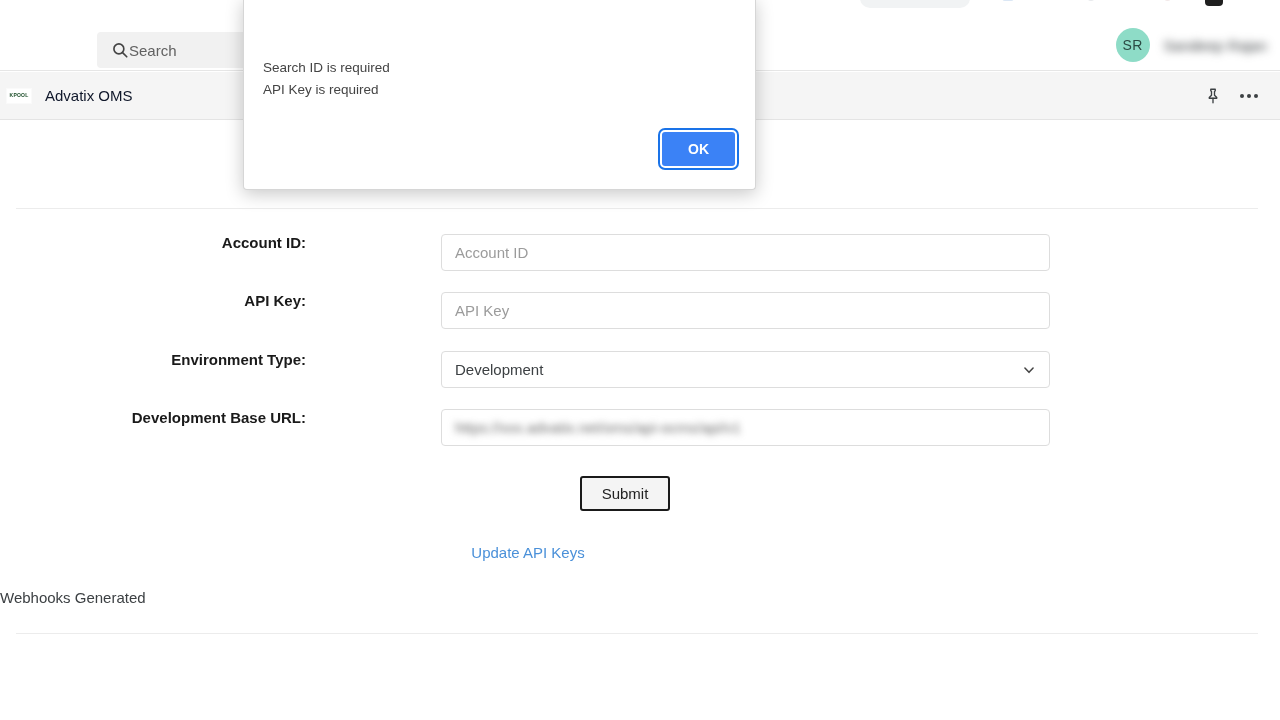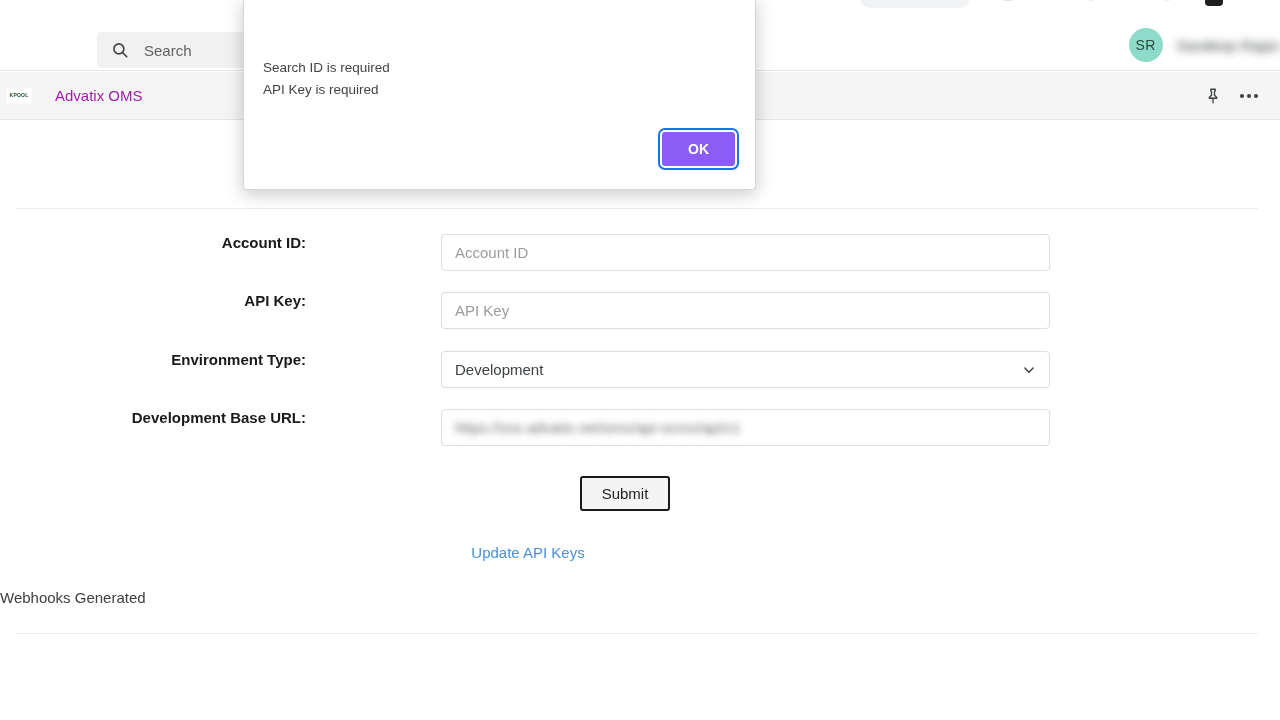--- a/index.html
+++ b/index.html
@@ -46,25 +46,25 @@
   .search-box {
     position: absolute; left: 97px; top: 24px;
     width: 340px; height: 36px;
     background: #f1f1f1;
     border-radius: 4px;
     display: flex; align-items: center;
     padding-left: 14px;
   }
   .search-icon { width: 18px; height: 18px; flex: 0 0 auto; color: #444; }
   .search-placeholder {
-    margin-left: 15px; font-size: 15px; color: #616161;
+    font-size: 15px; color: #616161;
     font-family: "Liberation Sans", sans-serif;
   }
   .user-area {
-    position: absolute; right: 0; top: 20px;
+    position: absolute; right: 13px; top: 20px;
     display: flex; align-items: center;
   }
   .avatar {
     width: 34px; height: 34px; border-radius: 50%;
     background: #8edcc7;
     color: #2c4a44; font-size: 14px; font-weight: 500;
     display: flex; align-items: center; justify-content: center;
     letter-spacing: .4px;
   }
   .user-name {
@@ -87,21 +87,21 @@
     background: #ffffff;
     display: flex; align-items: center; justify-content: center;
     border: 1px solid #fafafa;
   }
   .app-logo-text {
     font-size: 5px; font-weight: 700; color: #1d4f2a;
     letter-spacing: .2px; line-height: 1;
     font-family: "Liberation Sans", sans-serif;
   }
   .app-title {
-    margin-left: 23px; font-size: 15px; color: #a21caf;
+    margin-left: 13px; font-size: 15px; color: #0f172a;
   }
   .app-bar-actions {
     margin-left: auto; display: flex; align-items: center; gap: 18px;
     margin-right: 22px;
   }
   .pin-icon { width: 18px; height: 18px; color: #3c4043; }
   .more-icon {
     display: flex; align-items: center; gap: 3px;
   }
   .more-icon i {
@@ -201,21 +201,21 @@
   }
   .dialog-body {
     position: absolute; left: 19px; top: 59px;
     font-size: 13.5px; color: #444444;
     line-height: 22px;
   }
   .dialog-footer {
     position: absolute; right: 20px; bottom: 23px;
   }
   .ok-btn {
-    background: #8b5cf6;
+    background: #3b82f6;
     color: #ffffff;
     font-size: 14px; font-weight: bold;
     border: none;
     border-radius: 3px;
     padding: 9px 26px;
     outline: 2px solid #1a73e8;
     outline-offset: 2px;
     font-family: "Liberation Sans", sans-serif;
     cursor: pointer;
   }

